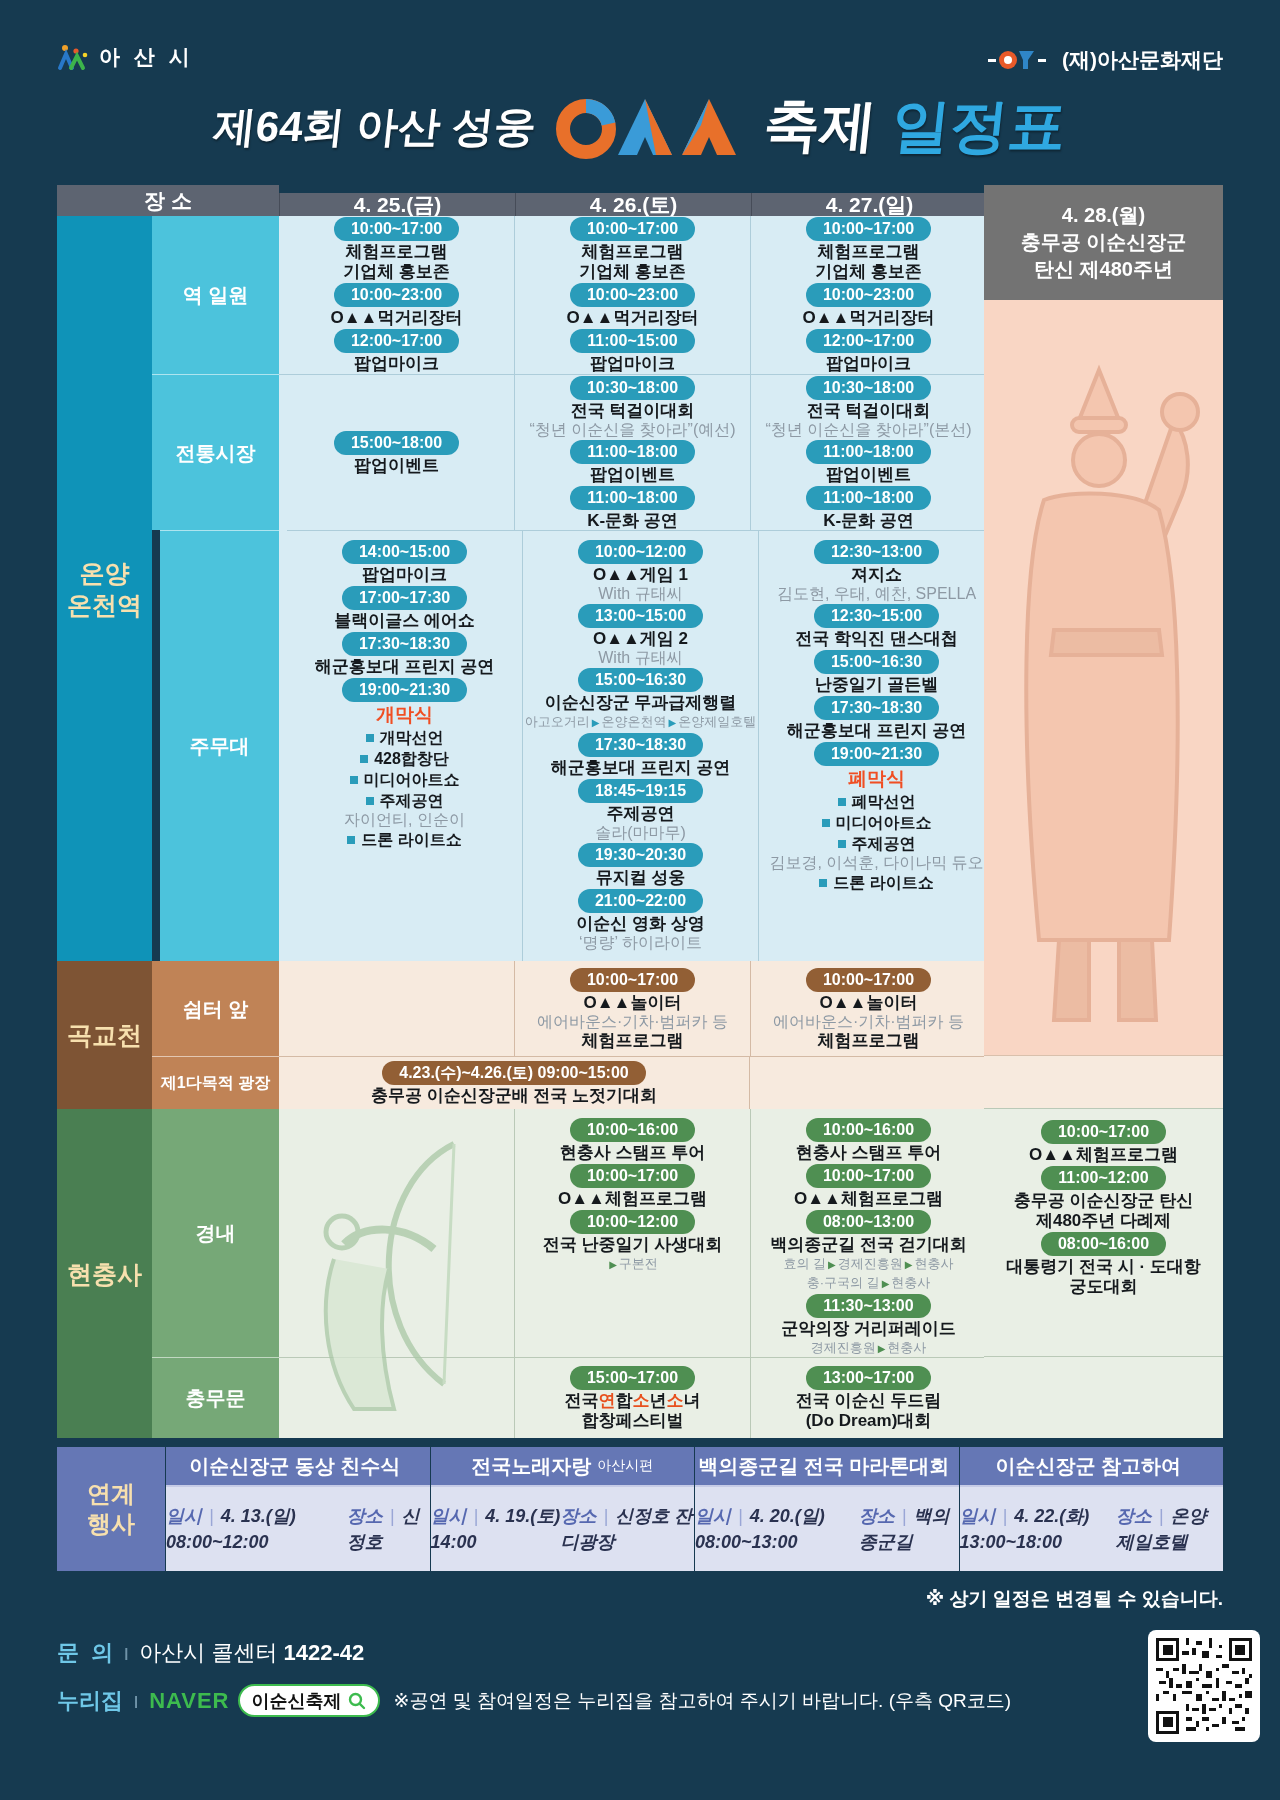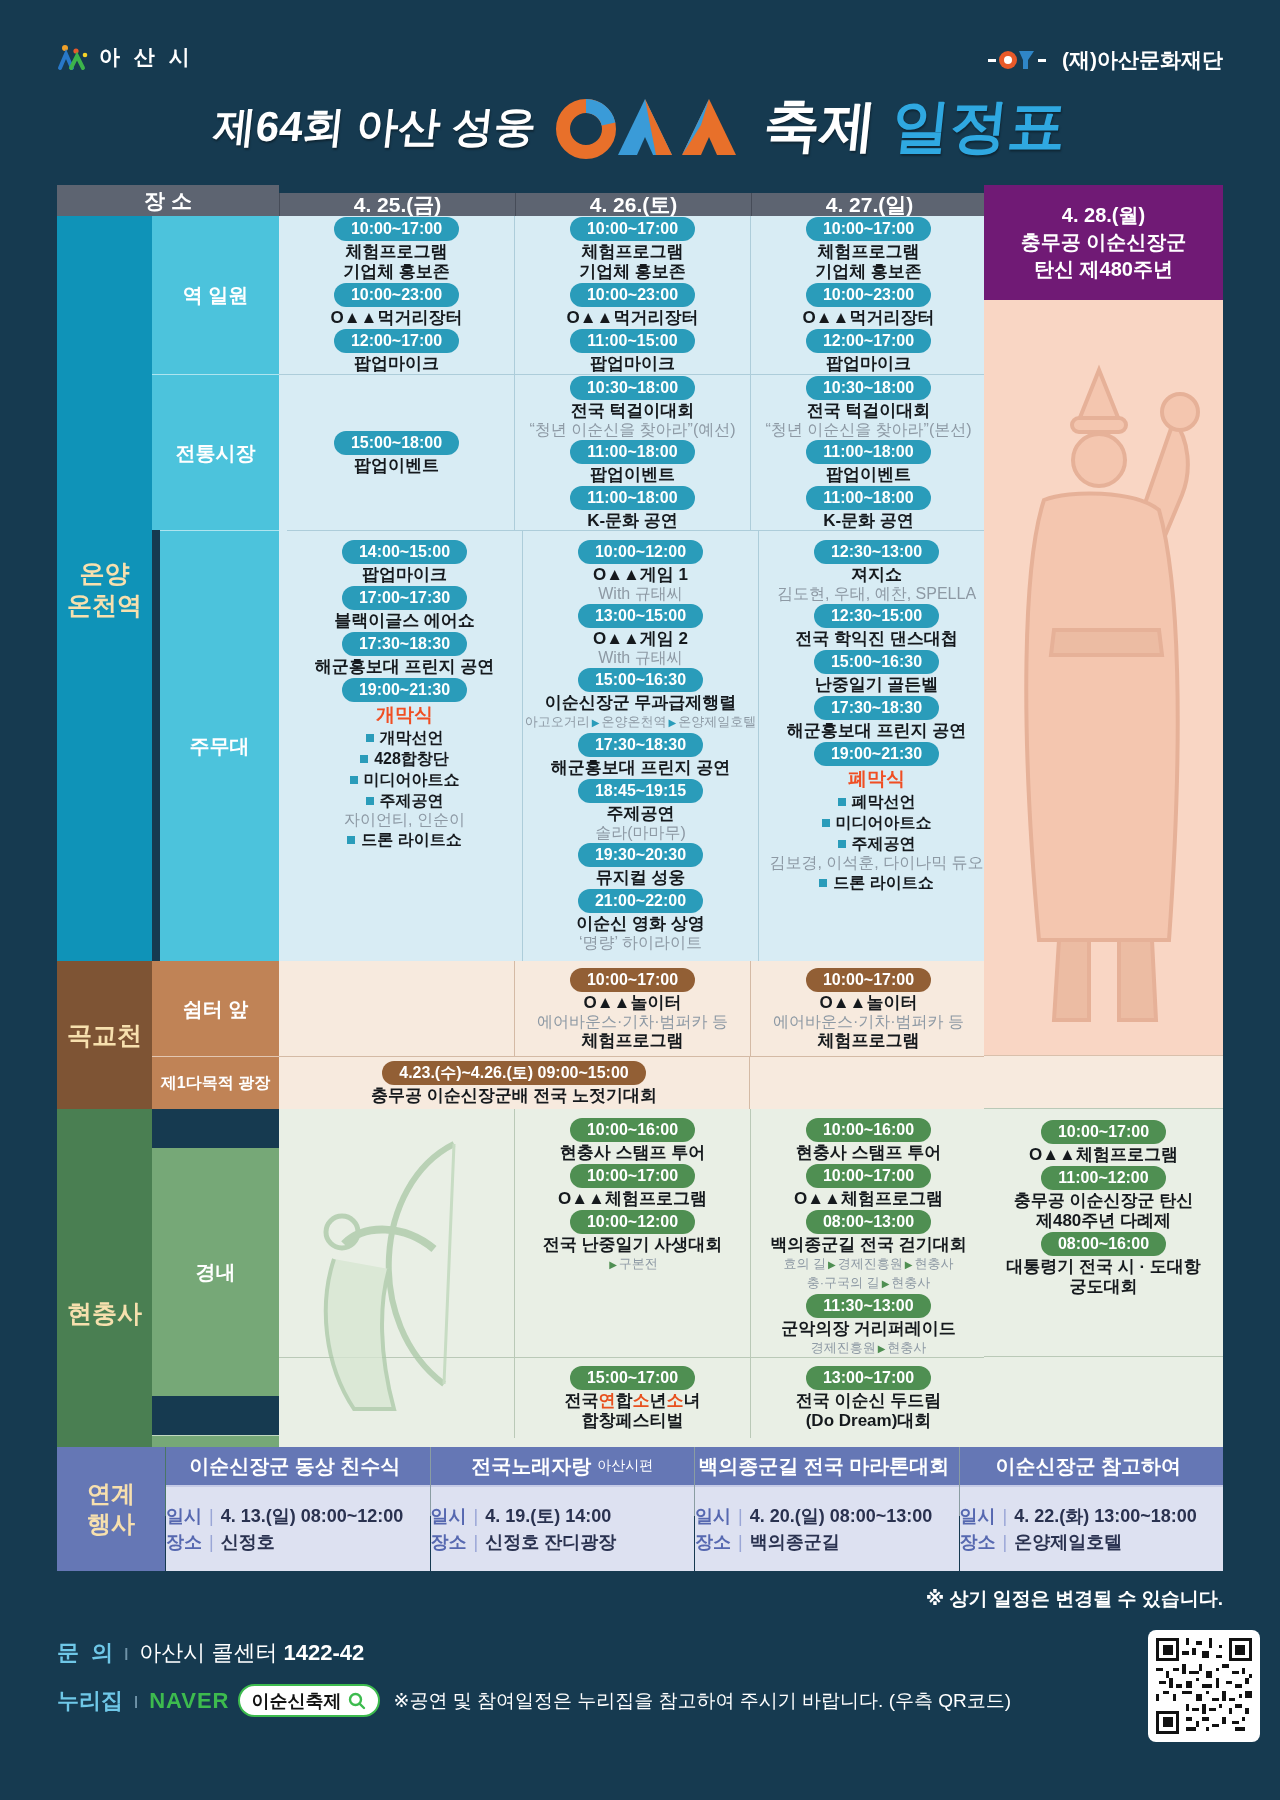--- a/index.html
+++ b/index.html
@@ -48,50 +48,50 @@
   .theme-teal{--pill:#2a9cba;--div:rgba(110,160,180,.40);}
   .theme-teal .col1{background:#0f93b8;}
   .theme-teal .col2 .lab{background:#4cc3dc;}
   .theme-teal .secbody{background:#d8ecf4;}
   .theme-brown{--pill:#925f35;--div:rgba(160,115,80,.40);}
   .theme-brown .col1{background:#7e5434;}
   .theme-brown .col2 .lab{background:#c08356;}
   .theme-brown .secbody{background:#f7eade;}
   .theme-green{--pill:#4f8f52;--div:rgba(115,145,115,.40);}
   .theme-green .col1{background:#4a7f52;}
-  .theme-green .col2 .lab{background:#76a877;margin-top:39px;}
+  .theme-green .col2 .lab{background:#76a877;}
   .theme-green .secbody{background:#e9efe5;}
 
   
   .it{flex:0 0 auto;text-align:center;}
   .it-pill,.it-pillwide{font-size:16px;font-weight:bold;color:#fff;background:var(--pill);padding:0 17px;height:24px;line-height:24px;border-radius:13px;margin:1px 0;}
   .it-title,.it-parts{font-size:17px;font-weight:bold;color:#15191d;line-height:20px;}
   .it-sub{font-size:16px;color:#8d99a4;line-height:18px;}
   .it-route{font-size:13px;color:#8d99a4;line-height:18px;white-space:nowrap;}
   .it-route .arw{color:var(--pill);font-size:10px;margin:0 2px;}
   .it-accent{font-size:19px;font-weight:bold;color:#f04e23;line-height:24px;}
   .it-bullet{font-size:16px;font-weight:bold;color:#15191d;line-height:21px;display:flex;align-items:center;}
   .it-bullet::before{content:"";width:8px;height:8px;background:var(--pill);margin-right:6px;display:inline-block;}
 
   
   .day28{position:absolute;left:927px;top:0;width:239px;height:1250px;z-index:5;}
-  .d28-head{height:115px;background:#701a75;color:#fff;font-weight:bold;font-size:20px;display:flex;flex-direction:column;align-items:center;justify-content:center;line-height:27px;}
+  .d28-head{height:115px;background:#737373;color:#fff;font-weight:bold;font-size:20px;display:flex;flex-direction:column;align-items:center;justify-content:center;line-height:27px;}
   .d28-peach{height:755px;background:#f9d6c4;position:relative;overflow:hidden;}
   .d28-strip{height:52px;background:#f7eade;border-top:1.5px solid rgba(160,115,80,.35);}
   .d28-green{height:248px;background:#e9efe5;border-top:1.5px solid rgba(115,145,115,.4);display:flex;flex-direction:column;align-items:center;padding-top:10px;box-sizing:border-box;--pill:#4f8f52;}
   .d28-green2{height:80px;background:#e9efe5;border-top:1.5px solid rgba(115,145,115,.4);}
 
   
   .linked{position:absolute;left:57px;top:1447px;width:1166px;display:flex;}
   .lk-label{width:108px;background:#6577b5;color:#f7e0ae;font-weight:bold;font-size:24px;display:flex;flex-direction:column;align-items:center;justify-content:center;line-height:30px;}
   .lk-cols{flex:1;display:flex;}
   .lk-col{flex:1;display:flex;flex-direction:column;border-left:1.5px solid rgba(22,58,80,.45);}
   .lk-head{height:38px;background:#6577b5;color:#fff;font-weight:bold;font-size:20px;display:flex;align-items:center;justify-content:center;gap:6px;}
   .lk-head-small{font-size:14px;font-weight:normal;}
-  .lk-body{height:84px;background:#dde1f1;display:flex;flex-direction:column;justify-content:center;border-top:2px solid #c6cbe6;}
+  .lk-body{height:84px;background:#dde1f1;display:flex;flex-direction:row;align-items:center;justify-content:center;border-top:2px solid #c6cbe6;font-style:italic;}
   .lk-line{font-size:18px;color:#263054;line-height:26px;}
   .lk-key{color:#5668b0;font-weight:bold;}
   .lk-sep{color:#9aa6d6;padding:0 7px;}
   .lk-val{font-weight:bold;color:#2a3250;}
 
   
   .note{position:absolute;right:57px;top:1586px;color:#fff;font-size:19px;font-weight:bold;}
   .inquiry{position:absolute;left:57px;top:1638px;color:#fff;font-size:22px;display:flex;align-items:center;}
   .f-key{color:#6fc8e8;font-weight:bold;white-space:pre;}
   .f-sep{color:#6f93a8;padding:0 10px;}

